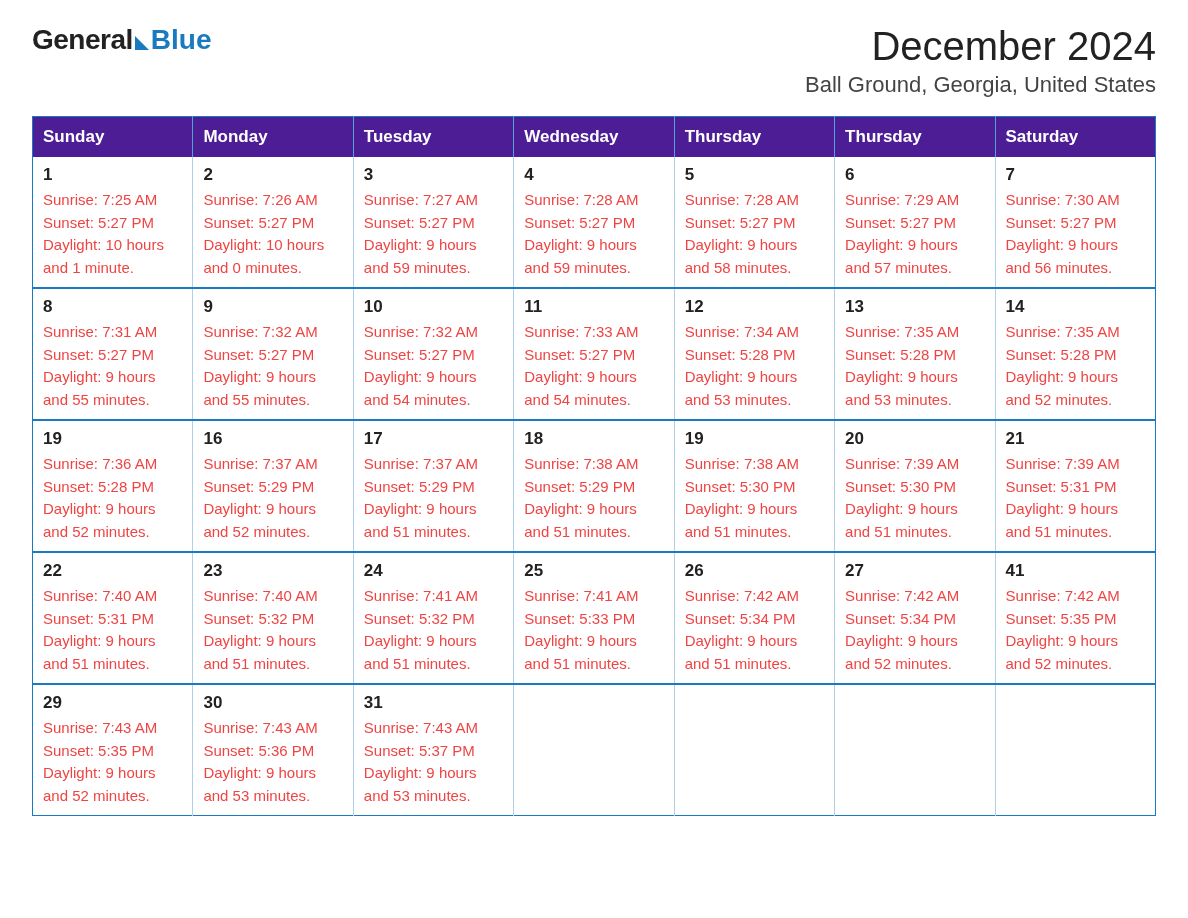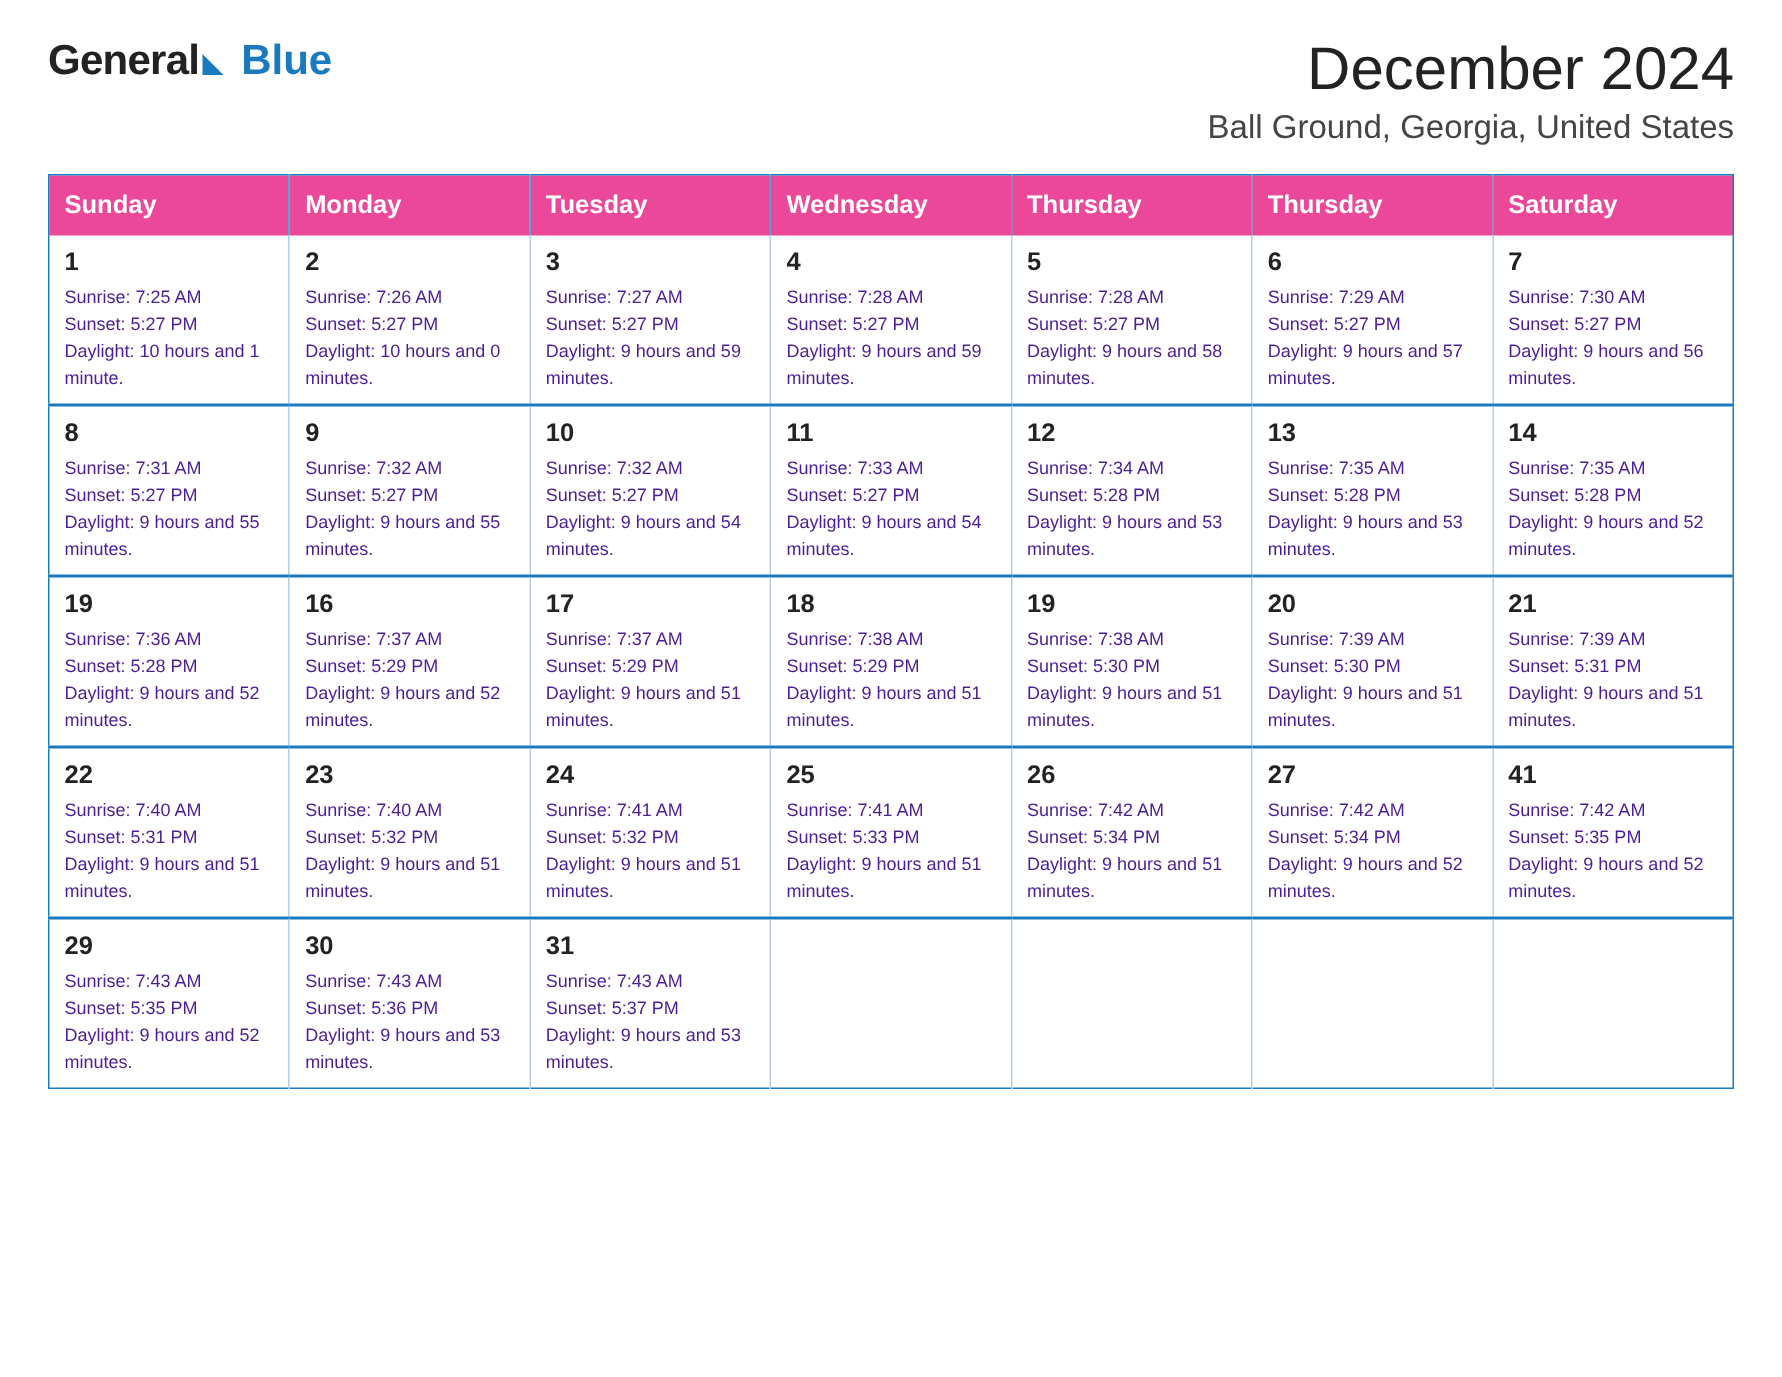--- a/index.html
+++ b/index.html
@@ -39,21 +39,21 @@
       border-left: 14px solid #1a7abf;
       border-top: 14px solid transparent;
       border-bottom: 0px solid transparent;
       margin-left: 2px;
       margin-top: 6px;
     }
     .logo-blue {
       font-size: 28px;
       font-weight: bold;
       color: #1a7abf;
-      margin-left: 12px;
+      margin-left: 2px;
     }
     .title-block {
       text-align: right;
     }
     .main-title {
       font-size: 40px;
       font-weight: normal;
       color: #222;
       line-height: 1.1;
     }
@@ -61,21 +61,21 @@
       font-size: 22px;
       color: #444;
       margin-top: 4px;
     }
     .calendar-table {
       width: 100%;
       border-collapse: collapse;
       border: 1.5px solid #1a7abf;
     }
     .calendar-table thead tr th {
-      background-color: #ec4899;
+      background-color: #4c1d95;
       color: #fff;
       font-size: 17px;
       font-weight: bold;
       padding: 10px 10px;
       text-align: left;
       border-right: 1px solid #4fa3d9;
     }
     .calendar-table thead tr th:last-child {
       border-right: none;
     }
@@ -95,22 +95,22 @@
     .calendar-table tbody tr:last-child td {
       border-bottom: none;
     }
     .day-number {
       font-size: 17px;
       font-weight: bold;
       margin-bottom: 4px;
       display: block;
     }
     .day-info {
-      font-size: 12px;
-      color: #4c1d95;
+      font-size: 15px;
+      color: #ef4444;
       line-height: 1.5;
     }
     .empty-cell {
       background: #fff;
     }
   </style>
 </head>
 <body>
 
 <div class="header-row">

